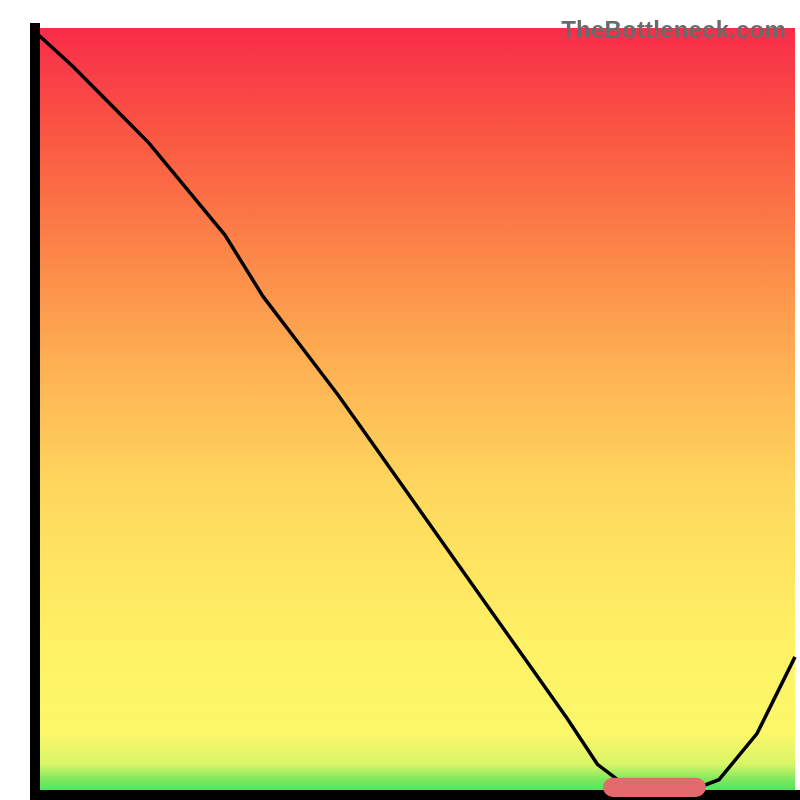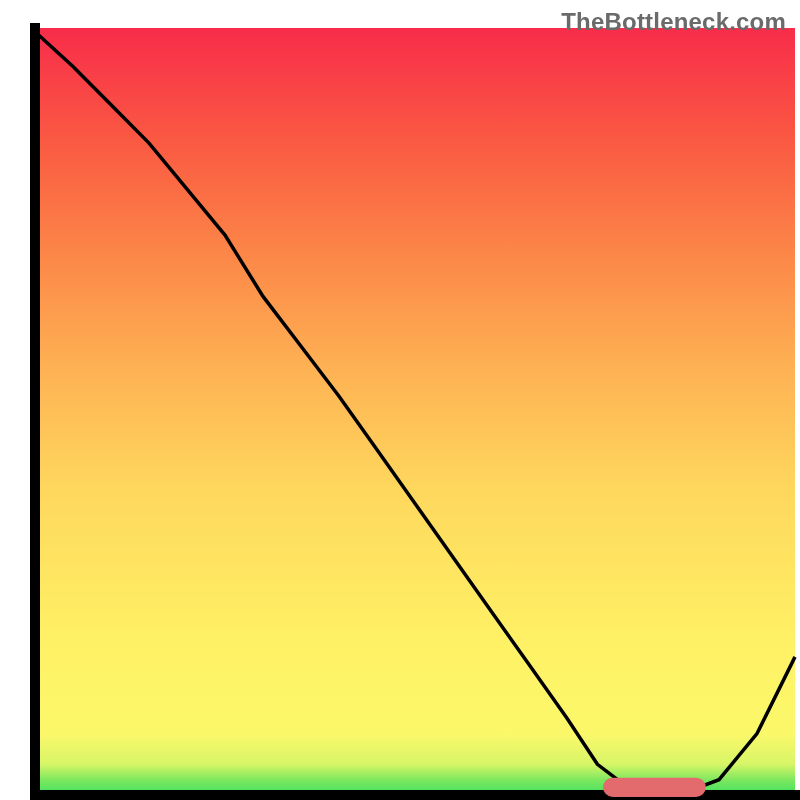--- a/index.html
+++ b/index.html
@@ -11,21 +11,21 @@
     background: #ffffff;
     font-family: Arial, Helvetica, sans-serif;
   }
   .chart-container {
     position: relative;
     width: 800px;
     height: 800px;
   }
   .attribution {
     position: absolute;
-    top: 8px;
+    top: 16px;
     right: 14px;
     font-size: 24px;
     font-weight: 600;
     color: #6a6a6a;
     letter-spacing: 0.2px;
     z-index: 10;
   }
   svg {
     display: block;
   }

